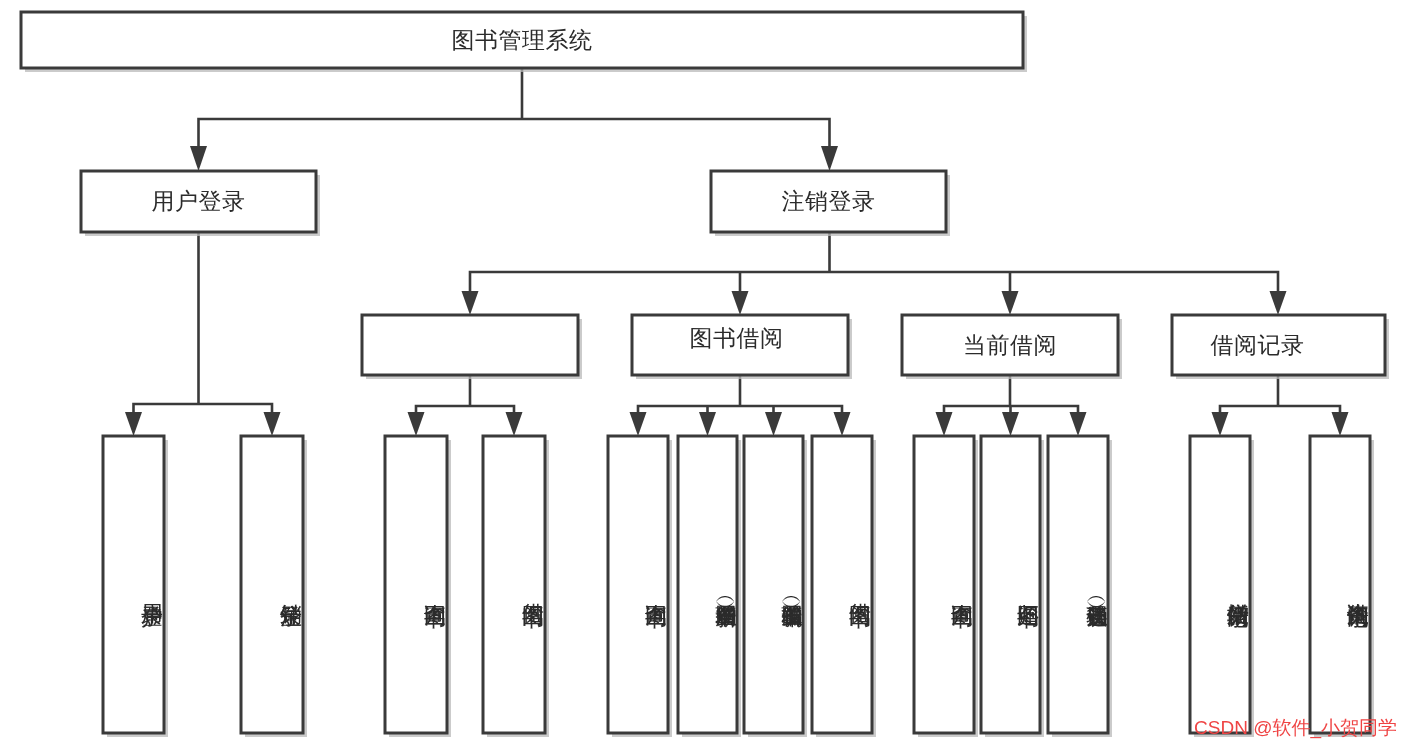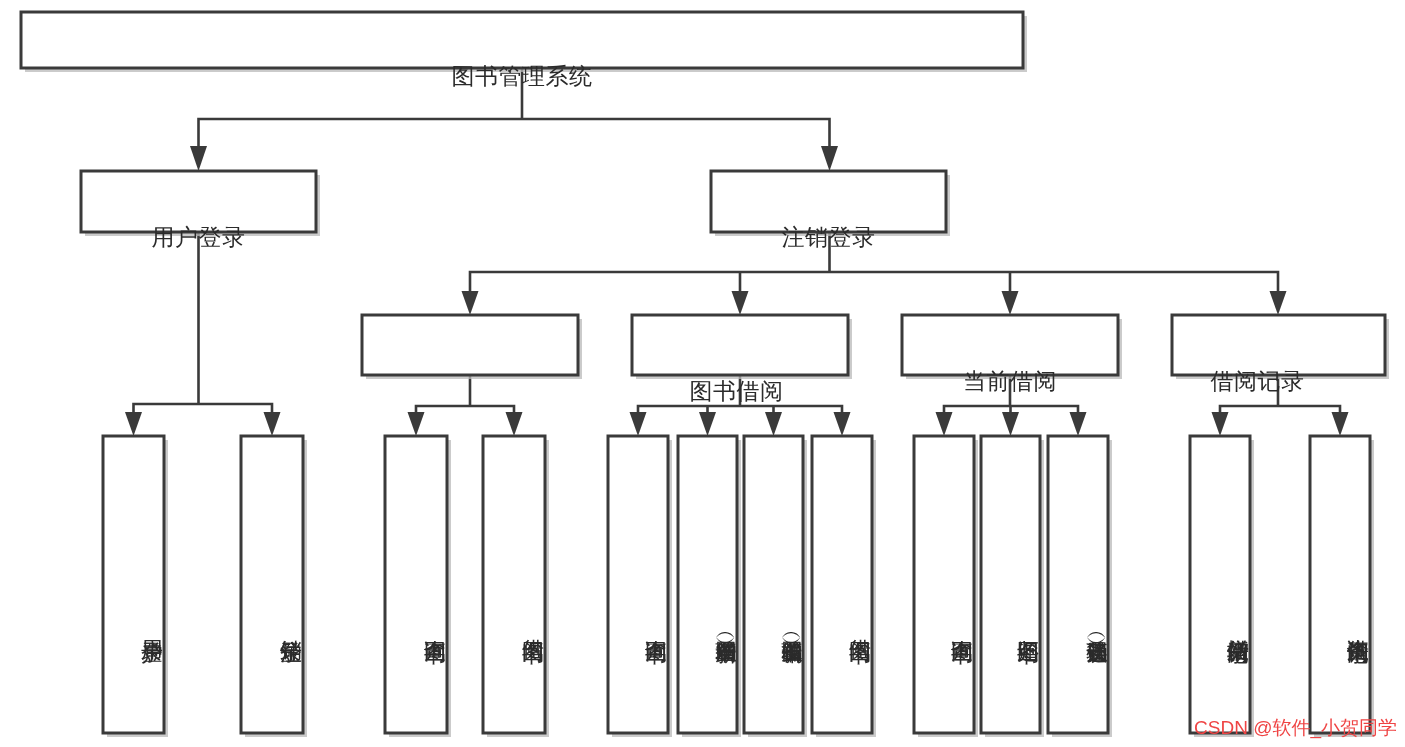--- a/index.html
+++ b/index.html
@@ -51,21 +51,20 @@
     position: absolute;
     display: flex;
     align-items: center;
     justify-content: center;
     color: #2b2b2b;
     font-family: "Liberation Sans", "DejaVu Sans", sans-serif;
     line-height: 1.08;
     box-sizing: border-box;
     pointer-events: none;
     user-select: none;
-    margin-top: 36px;
   }
   .node-label.horiz {
     font-size: 23px;
     letter-spacing: 0.5px;
   }
   .node-label.vert {
     writing-mode: vertical-rl;
     text-orientation: upright;
     font-size: 22px;
     letter-spacing: 1px;
@@ -182,21 +181,21 @@
       <rect class="node-shadow" x="1314" y="440" width="60" height="297"></rect>
       <rect class="node-box" x="1310" y="436" width="60" height="297"></rect>
     </g>
   </svg>
 
   <div class="node-label horiz" style="left:21px; top:12px; width:1002px; height:56px;">图书管理系统</div>
 
   <div class="node-label horiz" style="left:81px; top:171px; width:235px; height:61px;">用户登录</div>
   <div class="node-label horiz" style="left:711px; top:171px; width:235px; height:61px;">注销登录</div>
 
-  <div class="node-label horiz" style="left:632px; top:325px; width:209px; height:60px;">图书借阅</div>
+  <div class="node-label horiz" style="left:632px; top:308px; width:209px; height:60px;">图书借阅</div>
   <div class="node-label horiz" style="left:902px; top:315px; width:216px; height:60px;">当前借阅</div>
   <div class="node-label horiz" style="left:1172px; top:315px; width:171px; height:60px;">借阅记录</div>
 
   <div class="node-label vert" style="left:103px; top:472px; width:61px; height:225px;">用户登录</div>
   <div class="node-label vert" style="left:241px; top:472px; width:62px; height:225px;">注销登录</div>
   <div class="node-label vert" style="left:385px; top:472px; width:62px; height:225px;">查询图书</div>
   <div class="node-label vert" style="left:483px; top:472px; width:62px; height:225px;">借阅图书</div>
   <div class="node-label vert" style="left:608px; top:472px; width:60px; height:225px;">查询图书</div>
   <div class="node-label vert tall" style="left:678px; top:442px; width:59px; height:288px;">新增图书（管理员）</div>
   <div class="node-label vert tall" style="left:744px; top:442px; width:59px; height:288px;">编辑图书（管理员）</div>

